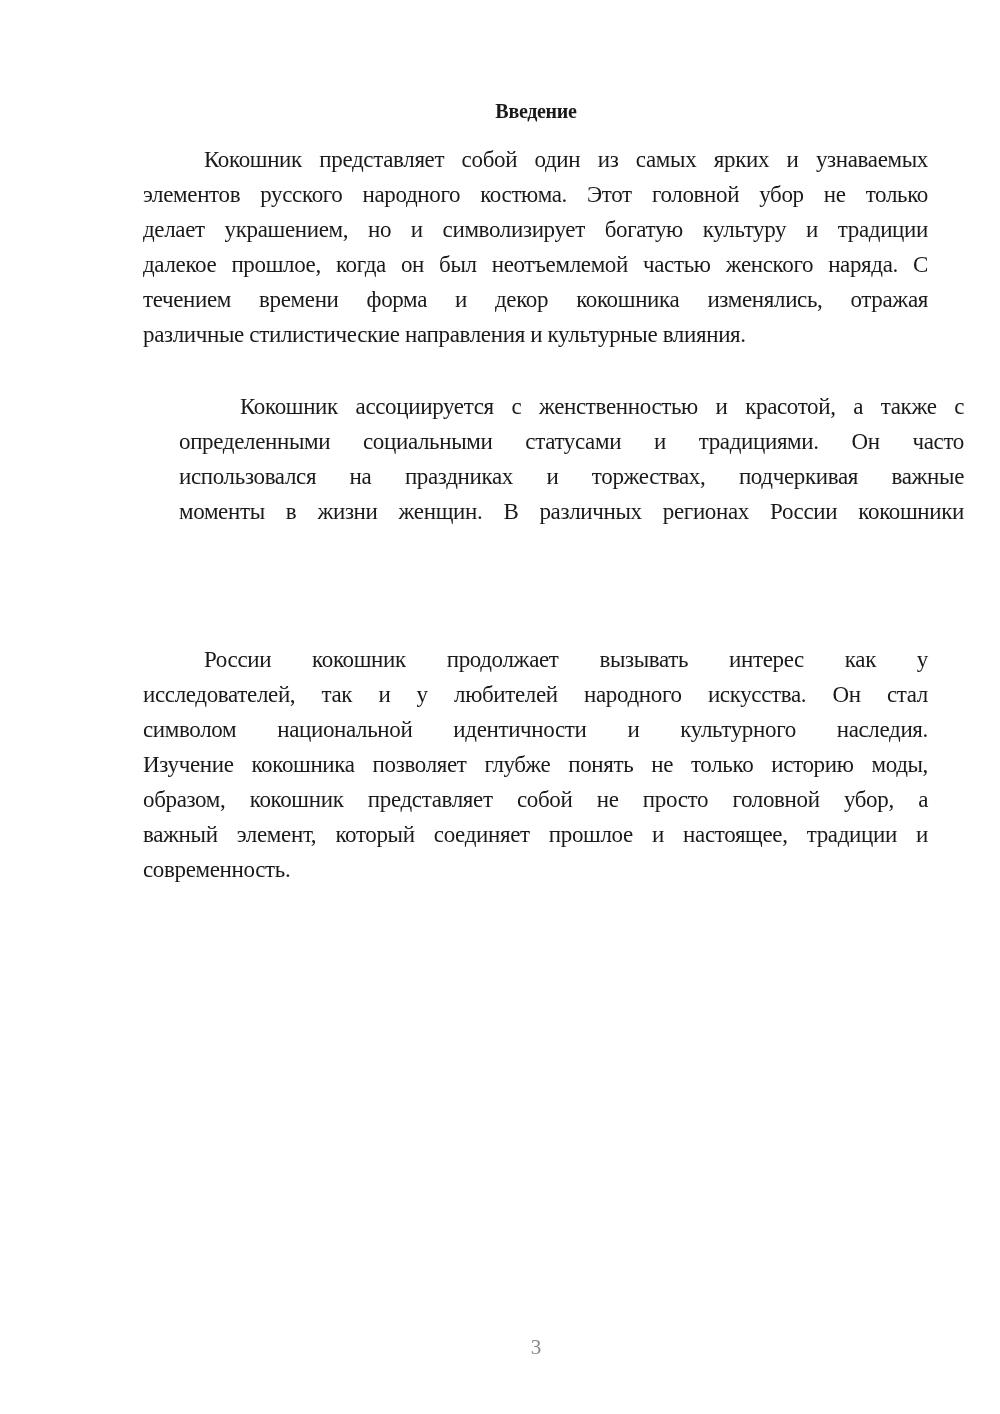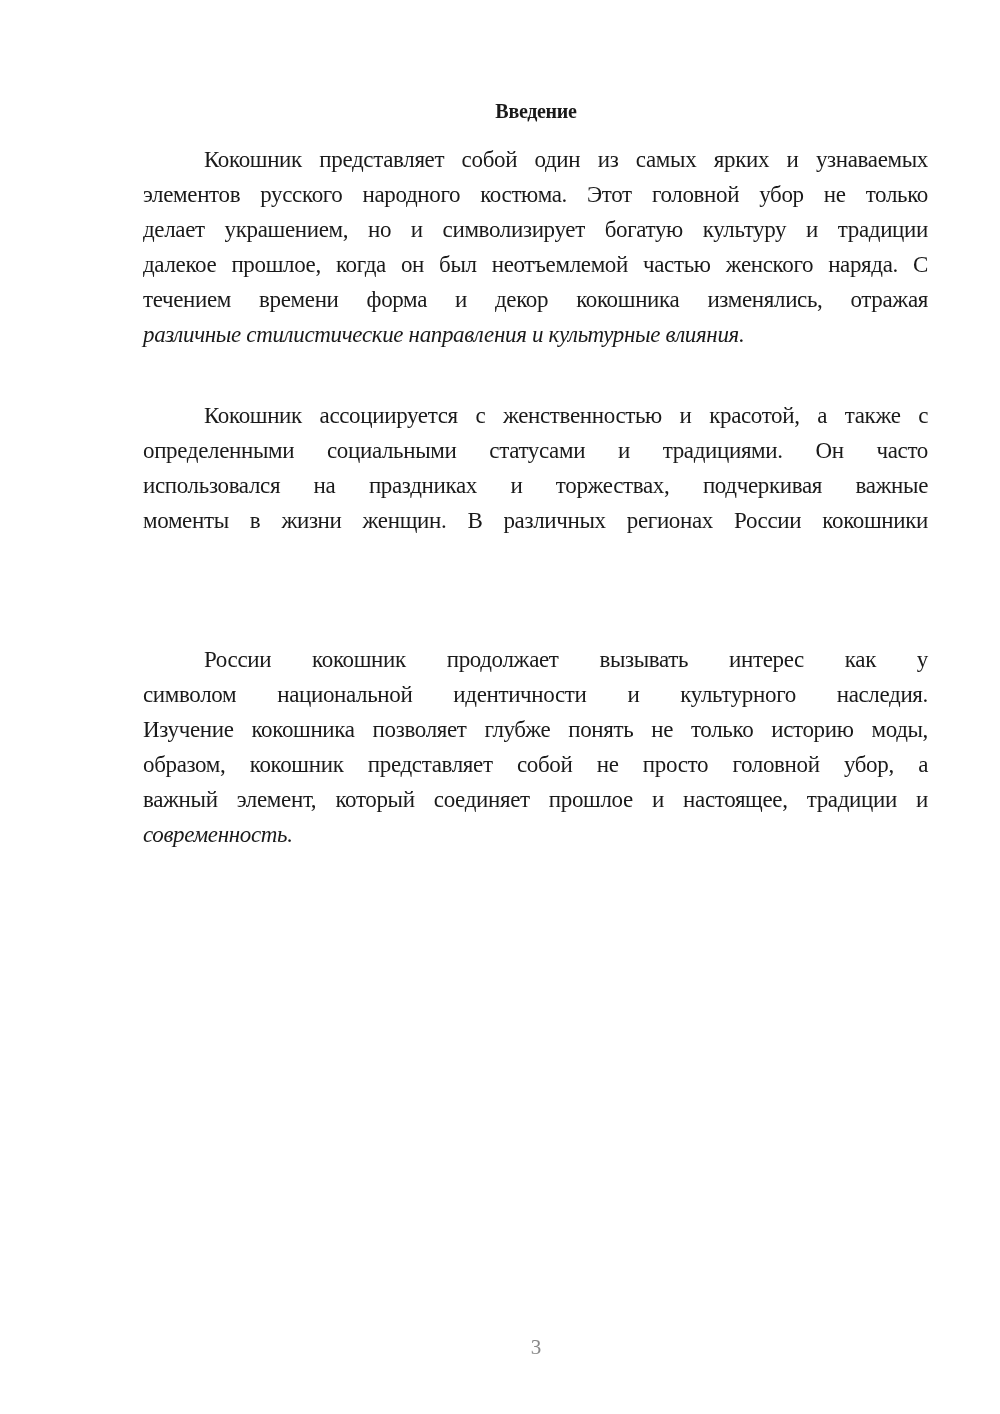--- a/index.html
+++ b/index.html
@@ -15,21 +15,21 @@
       line-height: 30px;
     }
     .para { position: absolute; left: 143px; width: 785px; }
     .line {
       height: 35px; line-height: 35px; font-size: 23px;
       white-space: nowrap; letter-spacing: -0.35px;
       text-align: justify; text-align-last: justify;
       display: block; overflow: visible;
     }
     .line.first { padding-left: 61px; }
-    .line.last { text-align: right; text-align-last: left; font-style: italic; }
+    .line.last { text-align: right; text-align-last: left; }
     .page-number {
       position: absolute; left: 0; width: 1072px; top: 1332px;
       text-align: center; font-size: 21px; color: #888888; line-height: 30px;
     }
   </style>
 </head>
 <body>
 
 <div class="page">
 
@@ -37,29 +37,30 @@
 
   <div class="para" style="top:142px;">
     <span class="line first">Кокошник представляет собой один из самых ярких и узнаваемых</span>
     <span class="line">элементов русского народного костюма. Этот головной убор не только</span>
     <span class="line">делает украшением, но и символизирует богатую культуру и традиции</span>
     <span class="line">далекое прошлое, когда он был неотъемлемой частью женского наряда. С</span>
     <span class="line">течением времени форма и декор кокошника изменялись, отражая</span>
     <span class="line last">различные стилистические направления и культурные влияния.</span>
   </div>
 
-  <div class="para" style="top:398px;">
+  <div class="para" style="top:389px;margin-left:36px;">
     <span class="line first">Кокошник ассоциируется с женственностью и красотой, а также с</span>
     <span class="line">определенными социальными статусами и традициями. Он часто</span>
     <span class="line">использовался на праздниках и торжествах, подчеркивая важные</span>
     <span class="line">моменты в жизни женщин. В различных регионах России кокошники</span>
   </div>
 
   <div class="para" style="top:642px;">
     <span class="line first">России кокошник продолжает вызывать интерес как у</span>
+    <span class="line">исследователей, так и у любителей народного искусства. Он стал</span>
     <span class="line">символом национальной идентичности и культурного наследия.</span>
     <span class="line">Изучение кокошника позволяет глубже понять не только историю моды,</span>
     <span class="line">образом, кокошник представляет собой не просто головной убор, а</span>
     <span class="line">важный элемент, который соединяет прошлое и настоящее, традиции и</span>
     <span class="line last">современность.</span>
   </div>
 
   <div class="page-number">3</div>
 
 </div>

